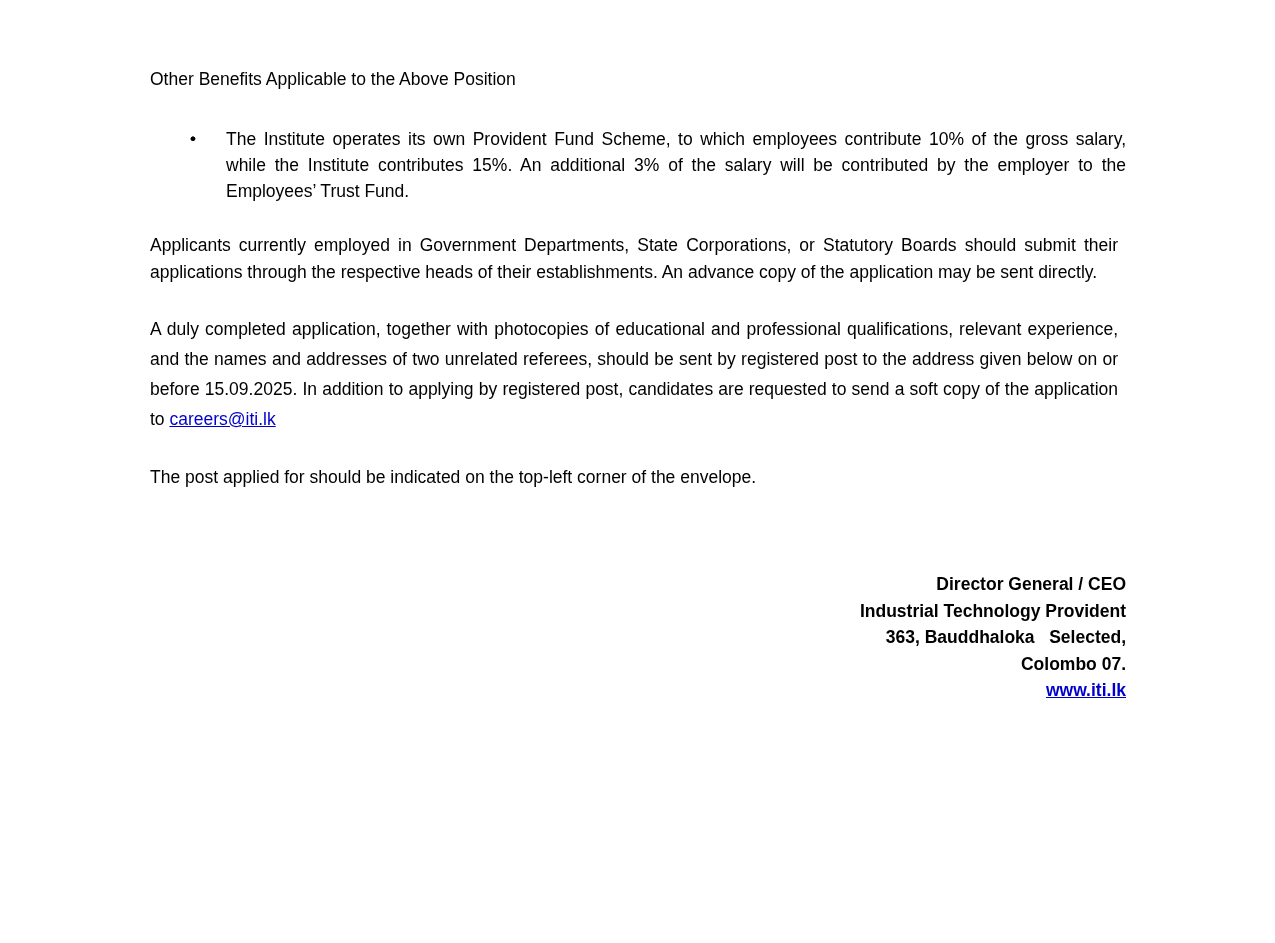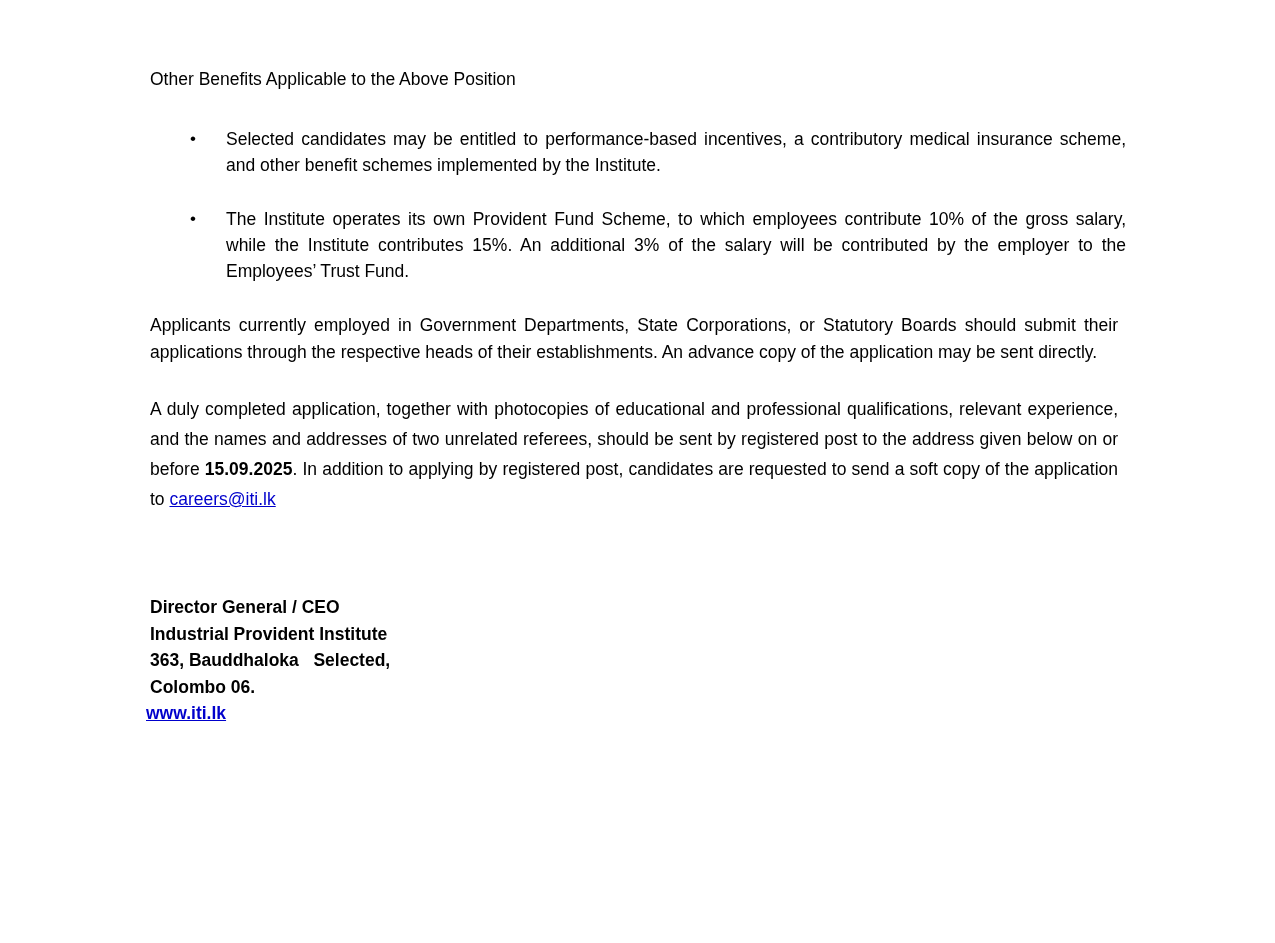--- a/index.html
+++ b/index.html
@@ -65,26 +65,27 @@
     margin-top: 30px;
     margin-bottom: 0;
     text-align: left;
   }
   .link {
     color: #0000cc;
     text-decoration: underline;
     cursor: pointer;
   }
   .bold {
-    font-weight: bold;
+    font-weight: normal;
   }
   .signature {
     margin-top: 80px;
     font-weight: bold;
     line-height: 26.5px;
+    text-align: right;
   }
   .signature .sig-line {
     white-space: pre-wrap;
   }
   .footer-link-row {
     margin-left: -4px;
   }
   .footer-link {
     color: #0000cc;
     font-weight: bold;
@@ -96,38 +97,38 @@
 <body>
 
 <div class="page">
   <div class="content">
 
     <h1 class="heading">Other Benefits Applicable to the Above Position</h1>
 
     <ul class="bullets">
       <li class="bullet-item">
         <span class="bullet-marker">•</span>
-        <span>Selected candidates may be entitled to performance-based incentives, a contributory medical insurance scheme, and other benefit schemes implemented by the Institute.</span>
       </li>
       <li class="bullet-item">
         <span class="bullet-marker">•</span>
         <span>The Institute operates its own Provident Fund Scheme, to which employees contribute 10% of the gross salary, while the Institute contributes 15%. An additional 3% of the salary will be contributed by the employer to the Employees’ Trust Fund.</span>
       </li>
     </ul>
 
     <p class="para">Applicants currently employed in Government Departments, State Corporations, or Statutory Boards should submit their applications through the respective heads of their establishments. An advance copy of the application may be sent directly.</p>
 
 
     <p class="para para-submission"><span>A duly completed application, together with photocopies of educational and professional qualifications, relevant experience, and the names and addresses of two unrelated referees, should be sent by registered post to the address given below on or before </span><span class="bold">15.09.2025</span><span>. In addition to applying by registered post, candidates are requested to send a soft copy of the application to </span><a class="link">careers@iti.lk</a></p>
 
+    <p class="para para-envelope">The post applied for should be indicated on the top-left corner of the envelope.</p>
 
     <div class="signature">
       <div class="sig-line">Director General / CEO</div>
-      <div class="sig-line">Industrial Provident Institute</div>
+      <div class="sig-line">Industrial Technology Provident</div>
       <div class="sig-line">363, Bauddhaloka   Selected,</div>
-      <div class="sig-line">Colombo 06.</div>
+      <div class="sig-line">Colombo 07.</div>
       <div class="footer-link-row">
         <a class="footer-link">www.iti.lk</a>
       </div>
     </div>
 
   </div>
 </div>
 
 </body></html>

